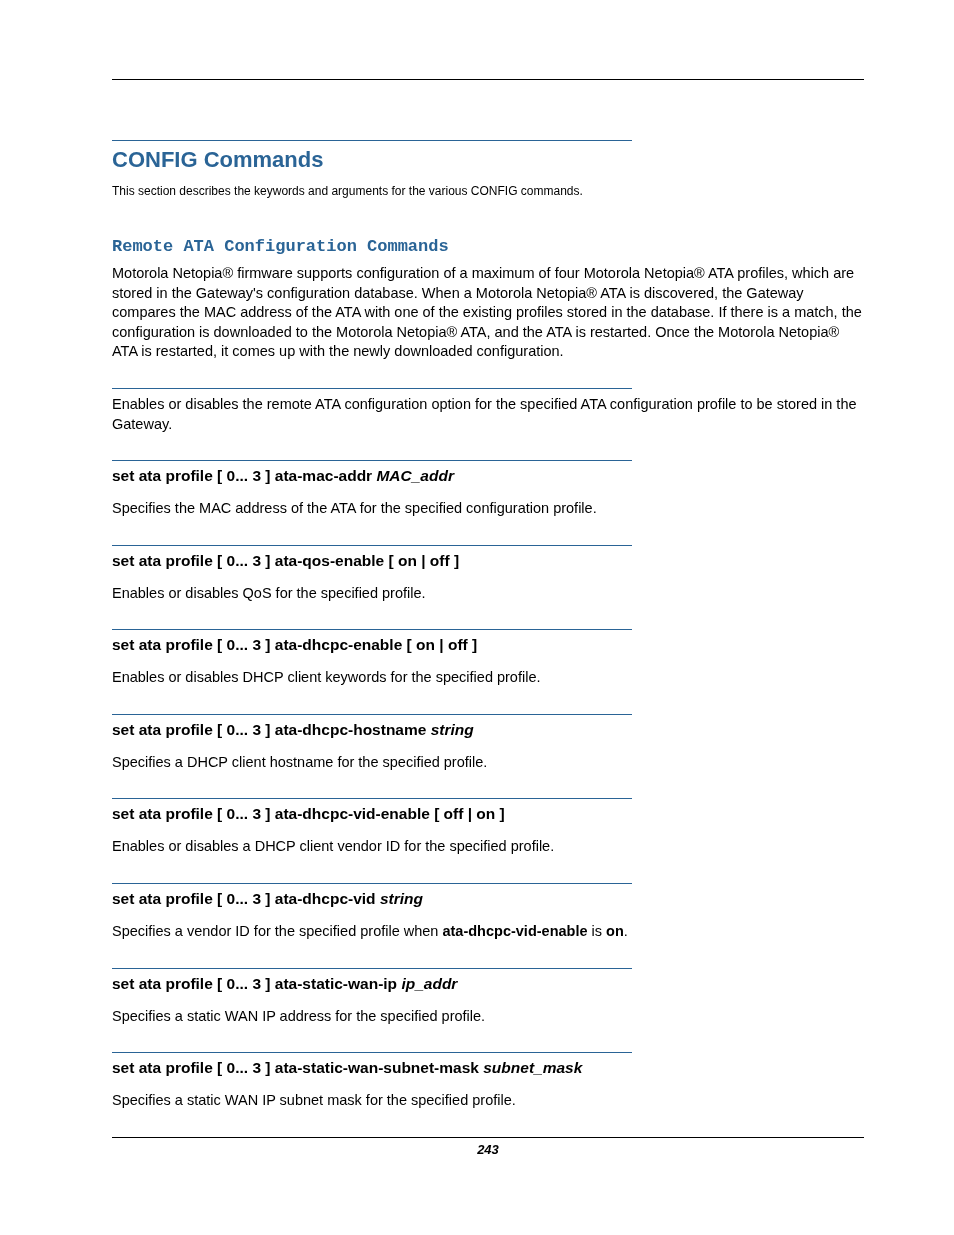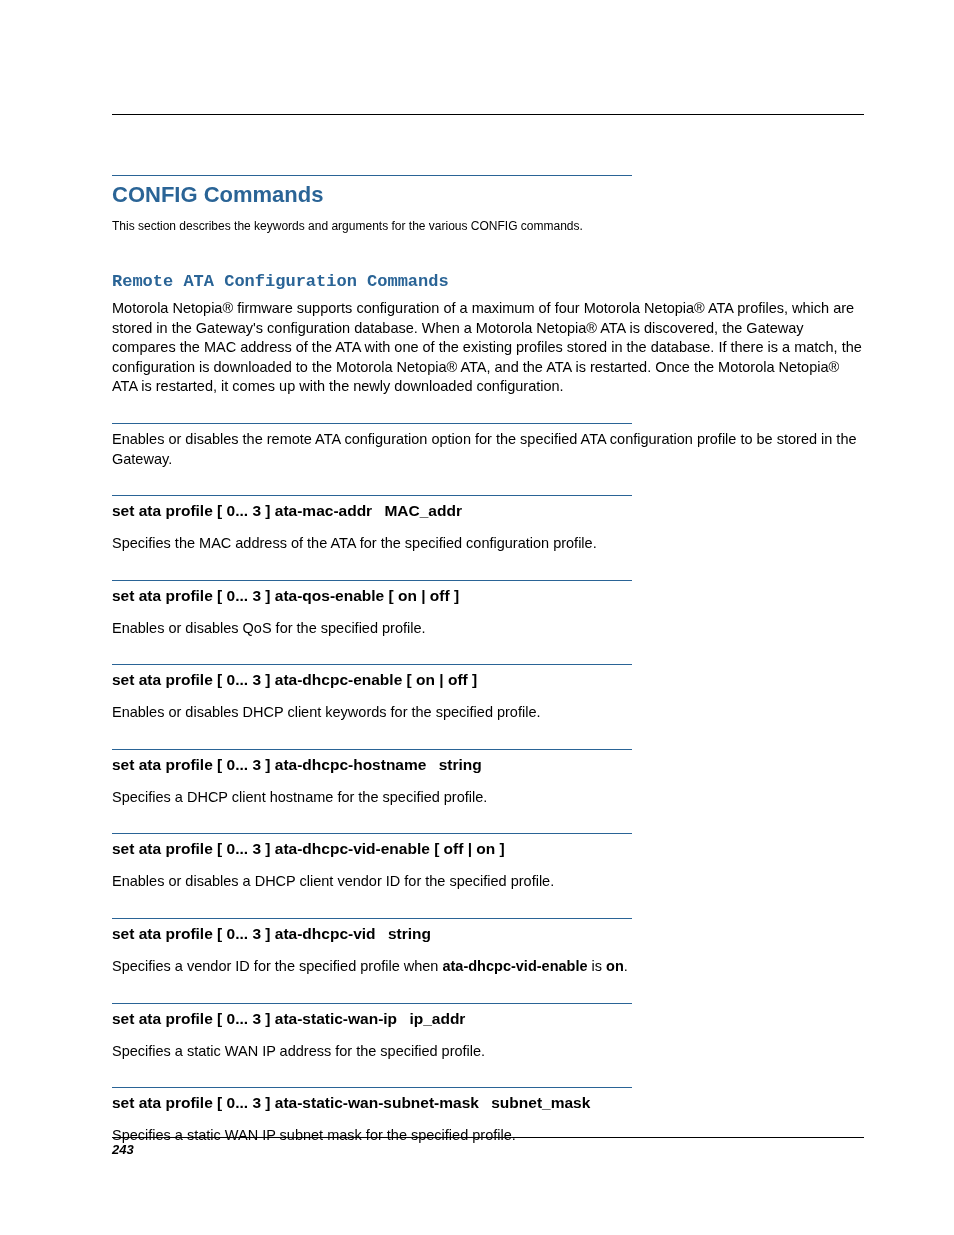--- a/index.html
+++ b/index.html
@@ -1,21 +1,21 @@
 <!DOCTYPE html>
 <html><head>
 <meta charset="utf-8">
 <style>
   * { box-sizing: border-box; margin: 0; padding: 0; }
   html, body { width: 954px; height: 1235px; background: #fff; font-family: Arial, Helvetica, sans-serif; color: #000; }
   .page {
     position: relative;
     width: 954px;
     height: 1235px;
-    padding: 114px 90px 60px 112px;
+    padding: 79px 90px 60px 112px;
   }
   .top-rule {
     border-top: 1.2px solid #000;
     margin-bottom: 60px;
   }
   .title-rule {
     width: 520px;
     border-top: 1.5px solid #2a6496;
     margin-bottom: 6px;
   }
@@ -49,36 +49,36 @@
     border-top: 1.5px solid #2a6496;
     margin-bottom: 6px;
   }
   h3.cmd {
     font-size: 15.5px;
     font-weight: bold;
     color: #000;
     margin-bottom: 14px;
   }
   h3.cmd .arg {
+    font-style: italic;
     font-weight: bold;
-    margin-left: 8px;
   }
   p.desc {
     font-size: 14.5px;
     line-height: 1.35;
   }
   p.desc .kw { font-weight: bold; margin-top: 36px; }
   .footer {
     position: absolute;
     left: 112px;
     right: 90px;
     bottom: 78px;
     border-top: 1.2px solid #000;
     padding-top: 4px;
-    text-align: left;
+    text-align: center;
     font-style: italic;
     font-weight: bold;
     font-size: 13px;
   }
 </style>
 </head>
 <body>
 
 <div class="page">
 

